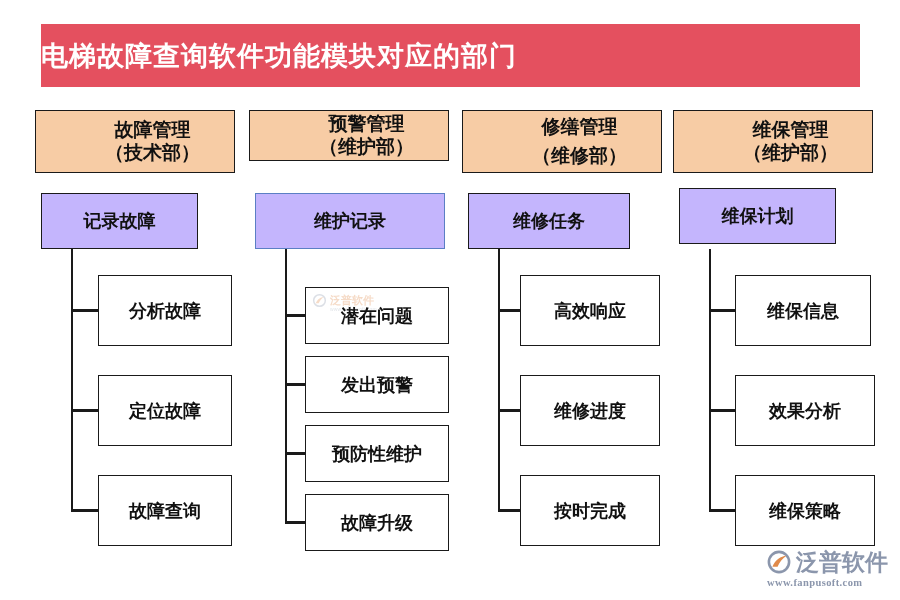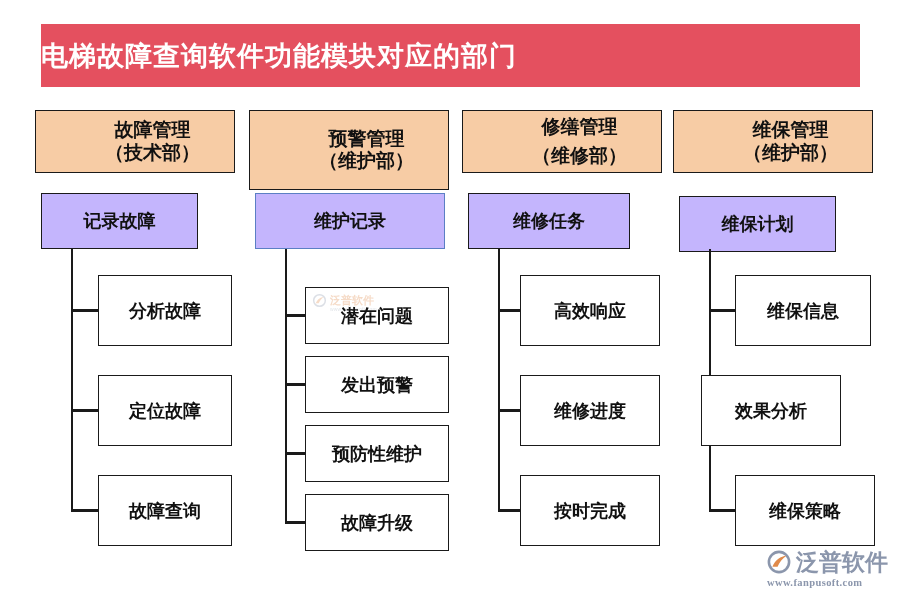--- a/index.html
+++ b/index.html
@@ -218,21 +218,21 @@
       <div class="branch" style="left: 72px; top: 309.4px; width: 26px;"></div>
       <div class="leaf-box" style="left: 98px; width: 134px; top: 375px; height: 71px;">
         <div class="leaf-text">定位故障</div>
       </div>
       <div class="branch" style="left: 72px; top: 409.4px; width: 26px;"></div>
       <div class="leaf-box" style="left: 98px; width: 134px; top: 475px; height: 71px;">
         <div class="leaf-text">故障查询</div>
       </div>
       <div class="branch" style="left: 72px; top: 509.4px; width: 26px;"></div>
       <div class="trunk" style="left: 70.9px; top: 249px; height: 262.6px;"></div>
-      <div class="dept-box" style="left: 249px; width: 200px; top: 110px; height: 80px;">
+      <div class="dept-box" style="left: 249px; width: 200px; top: 110px; height: 51px;">
         <div class="dept-line">预警管理</div>
         <div class="dept-line">（维护部）</div>
       </div>
       <div class="mod-box selected" style="left: 255px; width: 190px; top: 193px; height: 56px;">
         <div class="mod-text">维护记录</div>
       </div>
       <div class="leaf-box" style="left: 305px; width: 144px; top: 287px; height: 57px;">
         <div class="leaf-watermark">
           <div class="wm-mark"><svg viewBox="0 0 26 26" width="15" height="15">
               <path d="M13 1.6 A11.4 11.4 0 1 0 13 24.4 A11.4 11.4 0 1 0 13 1.6 Z M13 4.2 A8.8 8.8 0 1 1 13 21.8 A8.8 8.8 0 1 1 13 4.2 Z" fill="#8B96AC"></path>
@@ -274,28 +274,28 @@
       <div class="branch" style="left: 499px; top: 409.4px; width: 21px;"></div>
       <div class="leaf-box" style="left: 520px; width: 140px; top: 475px; height: 71px;">
         <div class="leaf-text">按时完成</div>
       </div>
       <div class="branch" style="left: 499px; top: 509.4px; width: 21px;"></div>
       <div class="trunk" style="left: 497.9px; top: 249px; height: 262.6px;"></div>
       <div class="dept-box" style="left: 673px; width: 200px; top: 110px; height: 63px;">
         <div class="dept-line">维保管理</div>
         <div class="dept-line">（维护部）</div>
       </div>
-      <div class="mod-box" style="left: 679px; width: 157px; top: 196px; height: 56px;">
+      <div class="mod-box" style="left: 679px; width: 157px; top: 188px; height: 56px;">
         <div class="mod-text">维保计划</div>
       </div>
       <div class="leaf-box" style="left: 735px; width: 136px; top: 275px; height: 71px;">
         <div class="leaf-text">维保信息</div>
       </div>
       <div class="branch" style="left: 710px; top: 309.4px; width: 25px;"></div>
-      <div class="leaf-box" style="left: 701px; width: 140px; top: 375px; height: 71px;">
+      <div class="leaf-box" style="left: 735px; width: 140px; top: 375px; height: 71px;">
         <div class="leaf-text">效果分析</div>
       </div>
       <div class="branch" style="left: 710px; top: 409.4px; width: 25px;"></div>
       <div class="leaf-box" style="left: 735px; width: 140px; top: 475px; height: 71px;">
         <div class="leaf-text">维保策略</div>
       </div>
       <div class="branch" style="left: 710px; top: 509.4px; width: 25px;"></div>
       <div class="trunk" style="left: 708.9px; top: 249px; height: 262.6px;"></div>
     </div>
 

